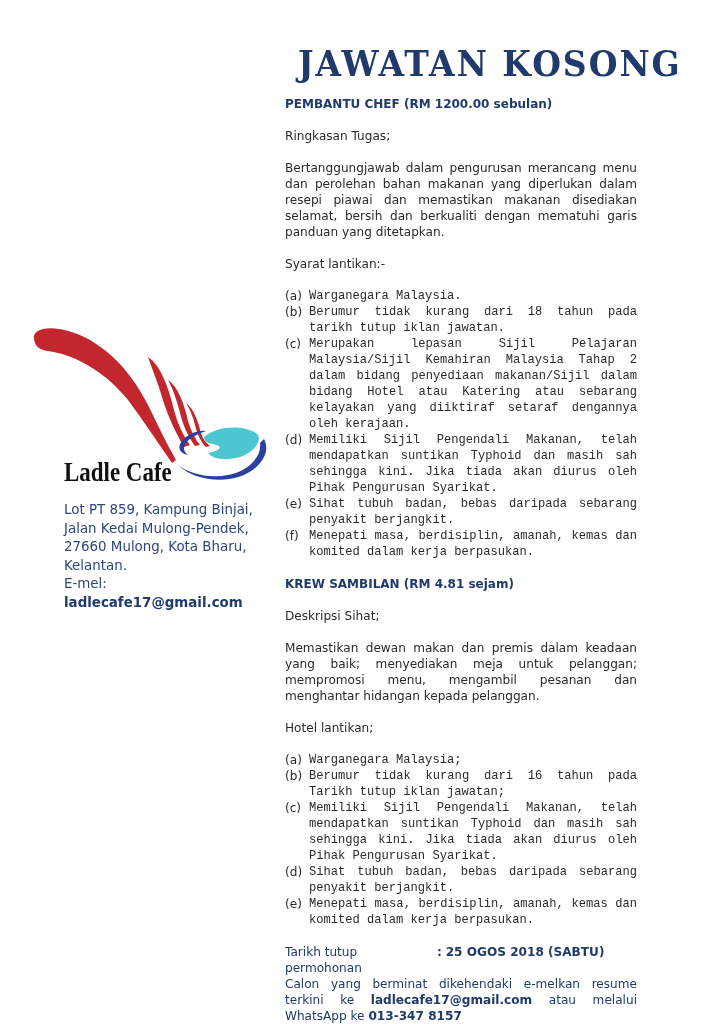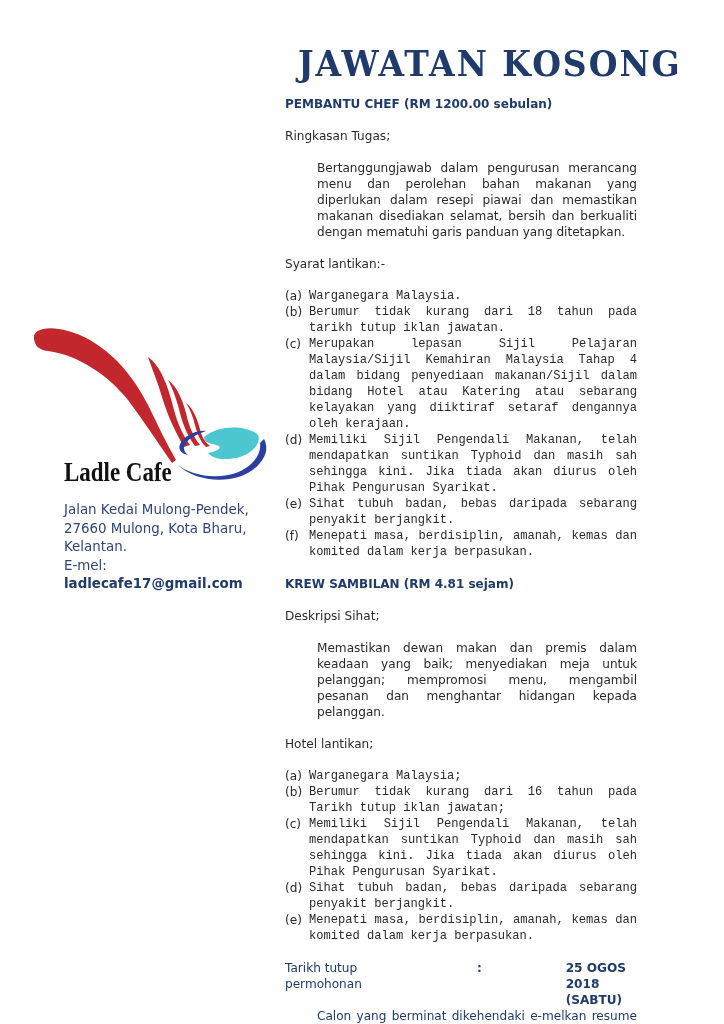--- a/index.html
+++ b/index.html
@@ -8,29 +8,29 @@
       position: absolute; left: 298px; top: 44px; width: 345px;
       font-family: "DejaVu Serif", serif; font-weight: bold; font-size: 33px;
       letter-spacing: 2px; color: #1f3a6b; text-align: center; white-space: nowrap;
       transform: scaleY(1.05);
     }
     .main {
       position: absolute; left: 285px; top: 96px; width: 352px;
       font-size: 12.1px; line-height: 16px; color: #2a2a2a;
     }
     .heading { color: #1f3a6b; font-weight: bold; font-size: 12px; }
-    .para { text-align: justify; margin-left: 32px; }
+    .para { text-align: justify; }
     .gap { height: 16px; }
     ol.req { list-style: none; margin: 0; padding: 0; }
     ol.req li { display: flex; align-items: flex-start; }
     ol.req li .mk { width: 24px; flex: none; }
     ol.req li .tx { flex: 1; text-align: justify; font-family: Liberation Mono, monospace; }
     .footer { color: #1f3a6b; }
     .footer b { color: #1f3a6b; }
-    .close-row { display: flex; gap: 40px; }
+    .close-row { display: flex; }
     .close-label { width: 152px; flex: none; }
     .sidebar-logo { position: absolute; left: 28px; top: 325px; width: 250px; height: 170px; }
     .logo-text {
       position: absolute; left: 64px; top: 456px;
       font-family: "Liberation Serif", serif; font-weight: bold; font-size: 28px;
       color: #111; transform: scaleX(0.82); transform-origin: left top; white-space: nowrap;
     }
     .address {
       position: absolute; left: 64px; top: 501px; width: 220px;
       font-size: 13.4px; line-height: 18.5px; color: #2f4579;
@@ -45,20 +45,21 @@
   <path d="M120,32 C132,40 140,60 146,85 C150,100 156,112 162,120 L156,122 C148,108 140,92 134,72 C130,58 124,44 120,32 Z" fill="#c1272d"></path>
   <path d="M140,55 C150,62 156,78 160,96 C163,106 167,114 172,120 L167,121 C160,112 155,100 152,88 C149,76 145,64 140,55 Z" fill="#c1272d"></path>
   <path d="M158,78 C166,84 170,96 173,108 C175,114 178,118 182,121 L178,122 C172,116 169,108 167,100 C165,92 162,84 158,78 Z" fill="#c1272d"></path>
   <path d="M176,112 C190,100 215,100 228,108 C236,114 226,128 212,132 C198,136 184,134 180,128 C190,126 196,122 188,120 C182,118 176,118 176,112 Z" fill="#4cc6cf"></path>
   <path d="M178,106 C160,112 150,122 160,130 C150,128 148,120 158,112 C165,107 172,105 178,106 Z" fill="#2b3fa0"></path>
   <path d="M150,140 C170,160 220,162 236,132 C240,124 238,118 236,114 L232,118 C234,130 222,146 200,150 C180,154 160,148 150,140 Z" fill="#2b3fa0"></path>
 </svg>
 <div class="logo-text">Ladle Cafe</div>
 
 <div class="address">
+  <div>Lot PT 859, Kampung Binjai,</div>
   <div>Jalan Kedai Mulong-Pendek,</div>
   <div>27660 Mulong, Kota Bharu,</div>
   <div>Kelantan.</div>
   <div>
     <span>E-mel:</span>
     <b>ladlecafe17@gmail.com</b>
   </div>
 </div>
 
 <div class="title">JAWATAN KOSONG</div>
@@ -78,21 +79,21 @@
       <li>
           <span class="mk">(a)</span>
           <span class="tx">Warganegara Malaysia.</span>
         </li>
       <li>
           <span class="mk">(b)</span>
           <span class="tx">Berumur tidak kurang dari 18 tahun pada tarikh tutup iklan jawatan.</span>
         </li>
       <li>
           <span class="mk">(c)</span>
-          <span class="tx">Merupakan lepasan Sijil Pelajaran Malaysia/Sijil Kemahiran Malaysia Tahap 4 dalam bidang penyediaan makanan/Sijil dalam bidang Hotel atau Katering atau sebarang kelayakan yang diiktiraf setaraf dengannya oleh kerajaan.</span>
+          <span class="tx">Merupakan lepasan Sijil Pelajaran Malaysia/Sijil Kemahiran Malaysia Tahap 2 dalam bidang penyediaan makanan/Sijil dalam bidang Hotel atau Katering atau sebarang kelayakan yang diiktiraf setaraf dengannya oleh kerajaan.</span>
         </li>
       <li>
           <span class="mk">(d)</span>
           <span class="tx">Memiliki Sijil Pengendali Makanan, telah mendapatkan suntikan Typhoid dan masih sah sehingga kini. Jika tiada akan diurus oleh Pihak Pengurusan Syarikat.</span>
         </li>
       <li>
           <span class="mk">(e)</span>
           <span class="tx">Sihat tubuh badan, bebas daripada sebarang penyakit berjangkit.</span>
         </li>
       <li>

